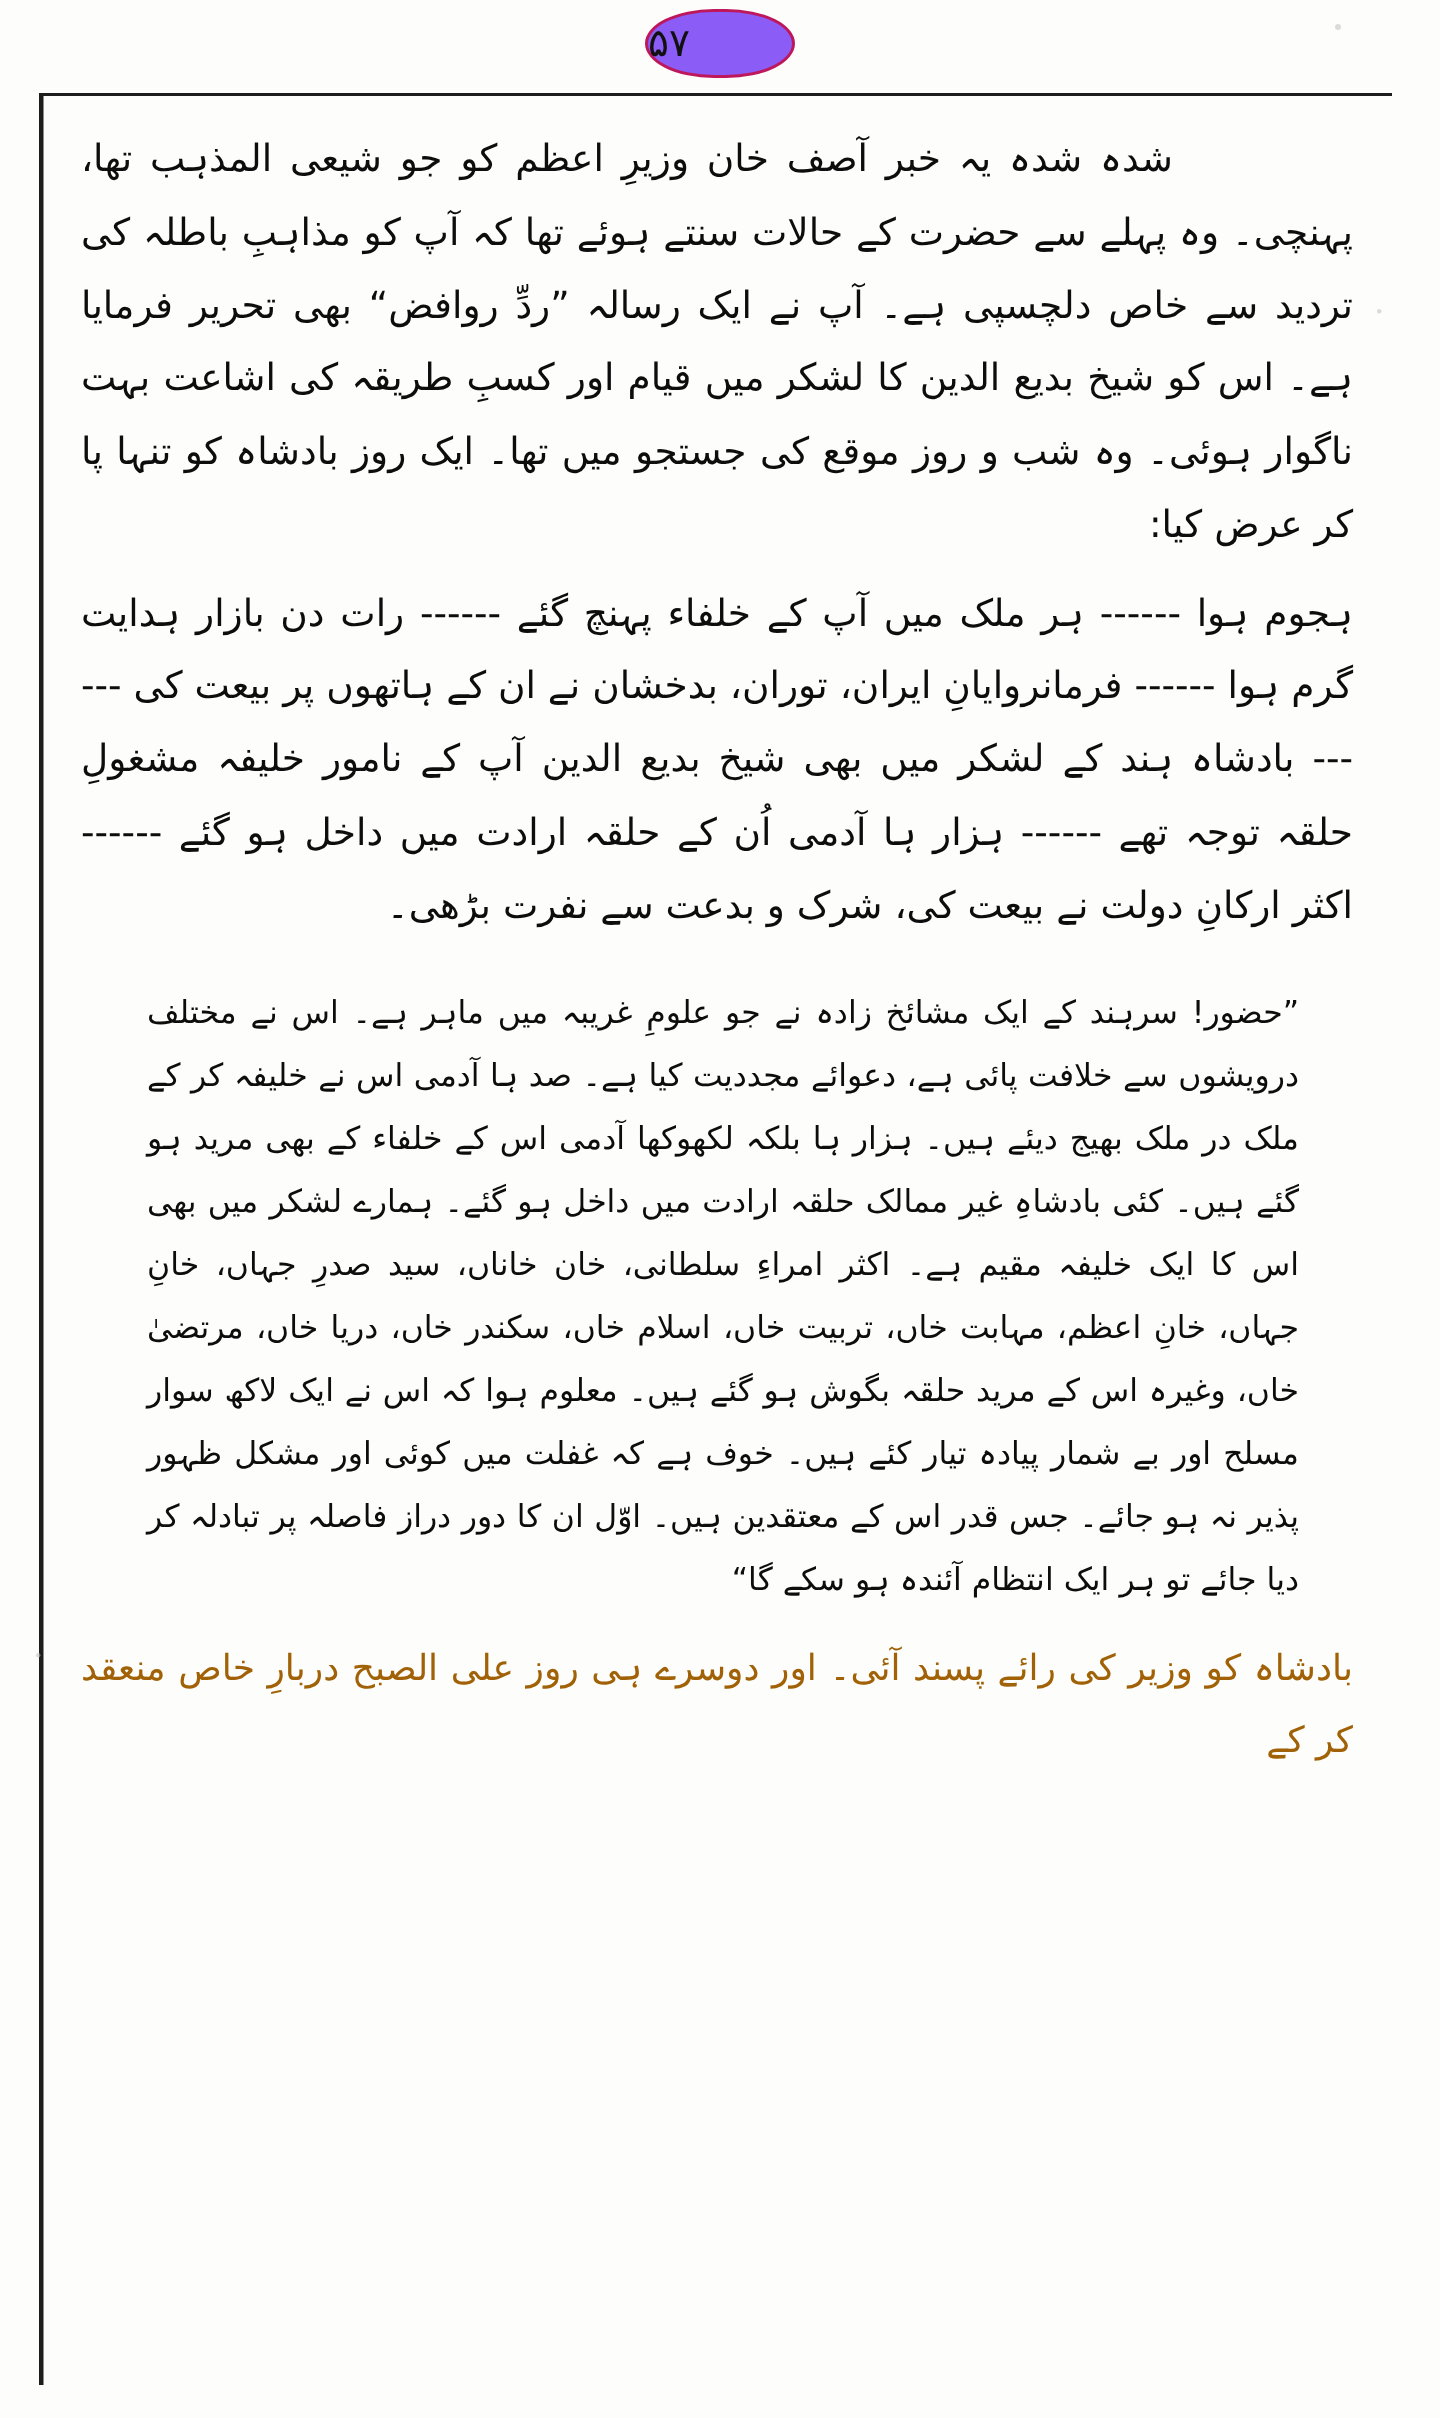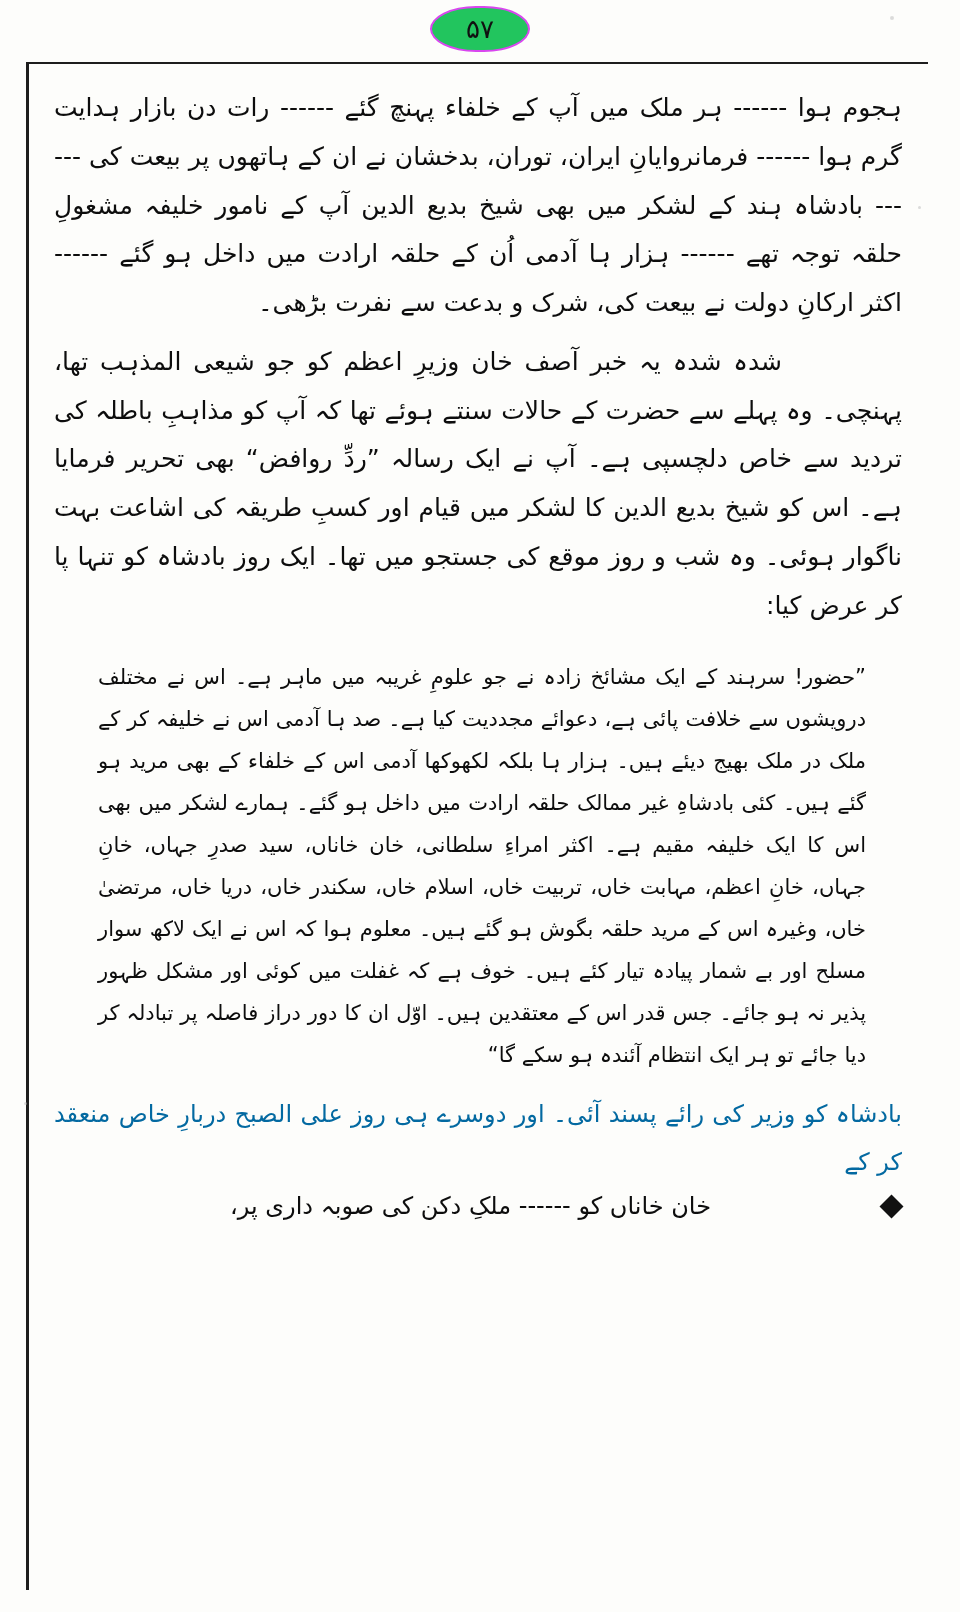--- a/index.html
+++ b/index.html
@@ -22,26 +22,26 @@
   }
 
   
   .page-number-bubble {
     position: absolute;
     top: 6px;
     left: 50%;
     transform: translateX(-50%);
     width: 96px;
     height: 42px;
-    border: 2px solid #d946ef;
+    border: 2px solid #be185d;
     border-radius: 48px / 24px;
     display: flex;
     align-items: center;
-    justify-content: center;
-    background: #22c55e;
+    justify-content: flex-start;
+    background: #8b5cf6;
   }
   .page-number-bubble span {
     font-family: "DejaVu Sans", sans-serif;
     font-size: 26px;
     color: #111;
     letter-spacing: 1px;
     direction: rtl;
   }
 
   
@@ -102,21 +102,21 @@
     font-size: 21px;
     line-height: 2.0;
     margin-bottom: 6px;
   }
 
   .closing {
     direction: rtl;
     margin-top: 14px;
     font-size: 24px;
     line-height: 2.0;
-    color: #0369a1;
+    color: #a16207;
     text-align: justify;
   }
 
   .footer-line {
     direction: rtl;
     display: flex;
     align-items: center;
     justify-content: flex-start;
     gap: 10px;
     margin-top: 6px;
@@ -155,33 +155,29 @@
 <div class="page">
 
   <div class="page-number-bubble">
     <span>۵۷</span>
   </div>
 
   <div class="text-frame"></div>
 
   <div class="content">
 
+    <p class="para indent-start">شدہ شدہ یہ خبر آصف خان وزیرِ اعظم کو جو شیعی المذہب تھا، پہنچی۔ وہ پہلے سے حضرت کے حالات سنتے ہوئے تھا کہ آپ کو مذاہبِ باطلہ کی تردید سے خاص دلچسپی ہے۔ آپ نے ایک رسالہ ”ردِّ روافض“ بھی تحریر فرمایا ہے۔ اس کو شیخ بدیع الدین کا لشکر میں قیام اور کسبِ طریقہ کی اشاعت بہت ناگوار ہوئی۔ وہ شب و روز موقع کی جستجو میں تھا۔ ایک روز بادشاہ کو تنہا پا کر عرض کیا:</p>
+
     <p class="para first">ہجوم ہوا ------ ہر ملک میں آپ کے خلفاء پہنچ گئے ------ رات دن بازار ہدایت گرم ہوا ------ فرمانروایانِ ایران، توران، بدخشان نے ان کے ہاتھوں پر بیعت کی ------ بادشاہ ہند کے لشکر میں بھی شیخ بدیع الدین آپ کے نامور خلیفہ مشغولِ حلقہ توجہ تھے ------ ہزار ہا آدمی اُن کے حلقہ ارادت میں داخل ہو گئے ------ اکثر ارکانِ دولت نے بیعت کی، شرک و بدعت سے نفرت بڑھی۔</p>
-
-    <p class="para indent-start">شدہ شدہ یہ خبر آصف خان وزیرِ اعظم کو جو شیعی المذہب تھا، پہنچی۔ وہ پہلے سے حضرت کے حالات سنتے ہوئے تھا کہ آپ کو مذاہبِ باطلہ کی تردید سے خاص دلچسپی ہے۔ آپ نے ایک رسالہ ”ردِّ روافض“ بھی تحریر فرمایا ہے۔ اس کو شیخ بدیع الدین کا لشکر میں قیام اور کسبِ طریقہ کی اشاعت بہت ناگوار ہوئی۔ وہ شب و روز موقع کی جستجو میں تھا۔ ایک روز بادشاہ کو تنہا پا کر عرض کیا:</p>
 
     <div class="quote-block">
       <p class="para">”حضور! سرہند کے ایک مشائخ زادہ نے جو علومِ غریبہ میں ماہر ہے۔ اس نے مختلف درویشوں سے خلافت پائی ہے، دعوائے مجددیت کیا ہے۔ صد ہا آدمی اس نے خلیفہ کر کے ملک در ملک بھیج دیئے ہیں۔ ہزار ہا بلکہ لکھوکھا آدمی اس کے خلفاء کے بھی مرید ہو گئے ہیں۔ کئی بادشاہِ غیر ممالک حلقہ ارادت میں داخل ہو گئے۔ ہمارے لشکر میں بھی اس کا ایک خلیفہ مقیم ہے۔ اکثر امراءِ سلطانی، خان خاناں، سید صدرِ جہاں، خانِ جہاں، خانِ اعظم، مہابت خاں، تربیت خاں، اسلام خاں، سکندر خاں، دریا خاں، مرتضیٰ خاں، وغیرہ اس کے مرید حلقہ بگوش ہو گئے ہیں۔ معلوم ہوا کہ اس نے ایک لاکھ سوار مسلح اور بے شمار پیادہ تیار کئے ہیں۔ خوف ہے کہ غفلت میں کوئی اور مشکل ظہور پذیر نہ ہو جائے۔ جس قدر اس کے معتقدین ہیں۔ اوّل ان کا دور دراز فاصلہ پر تبادلہ کر دیا جائے تو ہر ایک انتظام آئندہ ہو سکے گا“</p>
     </div>
 
     <div class="closing">بادشاہ کو وزیر کی رائے پسند آئی۔ اور دوسرے ہی روز علی الصبح دربارِ خاص منعقد کر کے</div>
 
-    <div class="footer-line">
-      <span class="diamond-marker"></span>
-      <span class="footer-text">خان خاناں کو ------ ملکِ دکن کی صوبہ داری پر،</span>
-    </div>
 
   </div>
 
   <div class="speck" style="top:16px; left:890px; width:4px; height:4px;"></div>
   <div class="speck" style="top:206px; left:918px; width:3px; height:3px;"></div>
   <div class="speck" style="top:1102px; left:24px; width:3px; height:3px;"></div>
 </div>
 
 </body></html>

